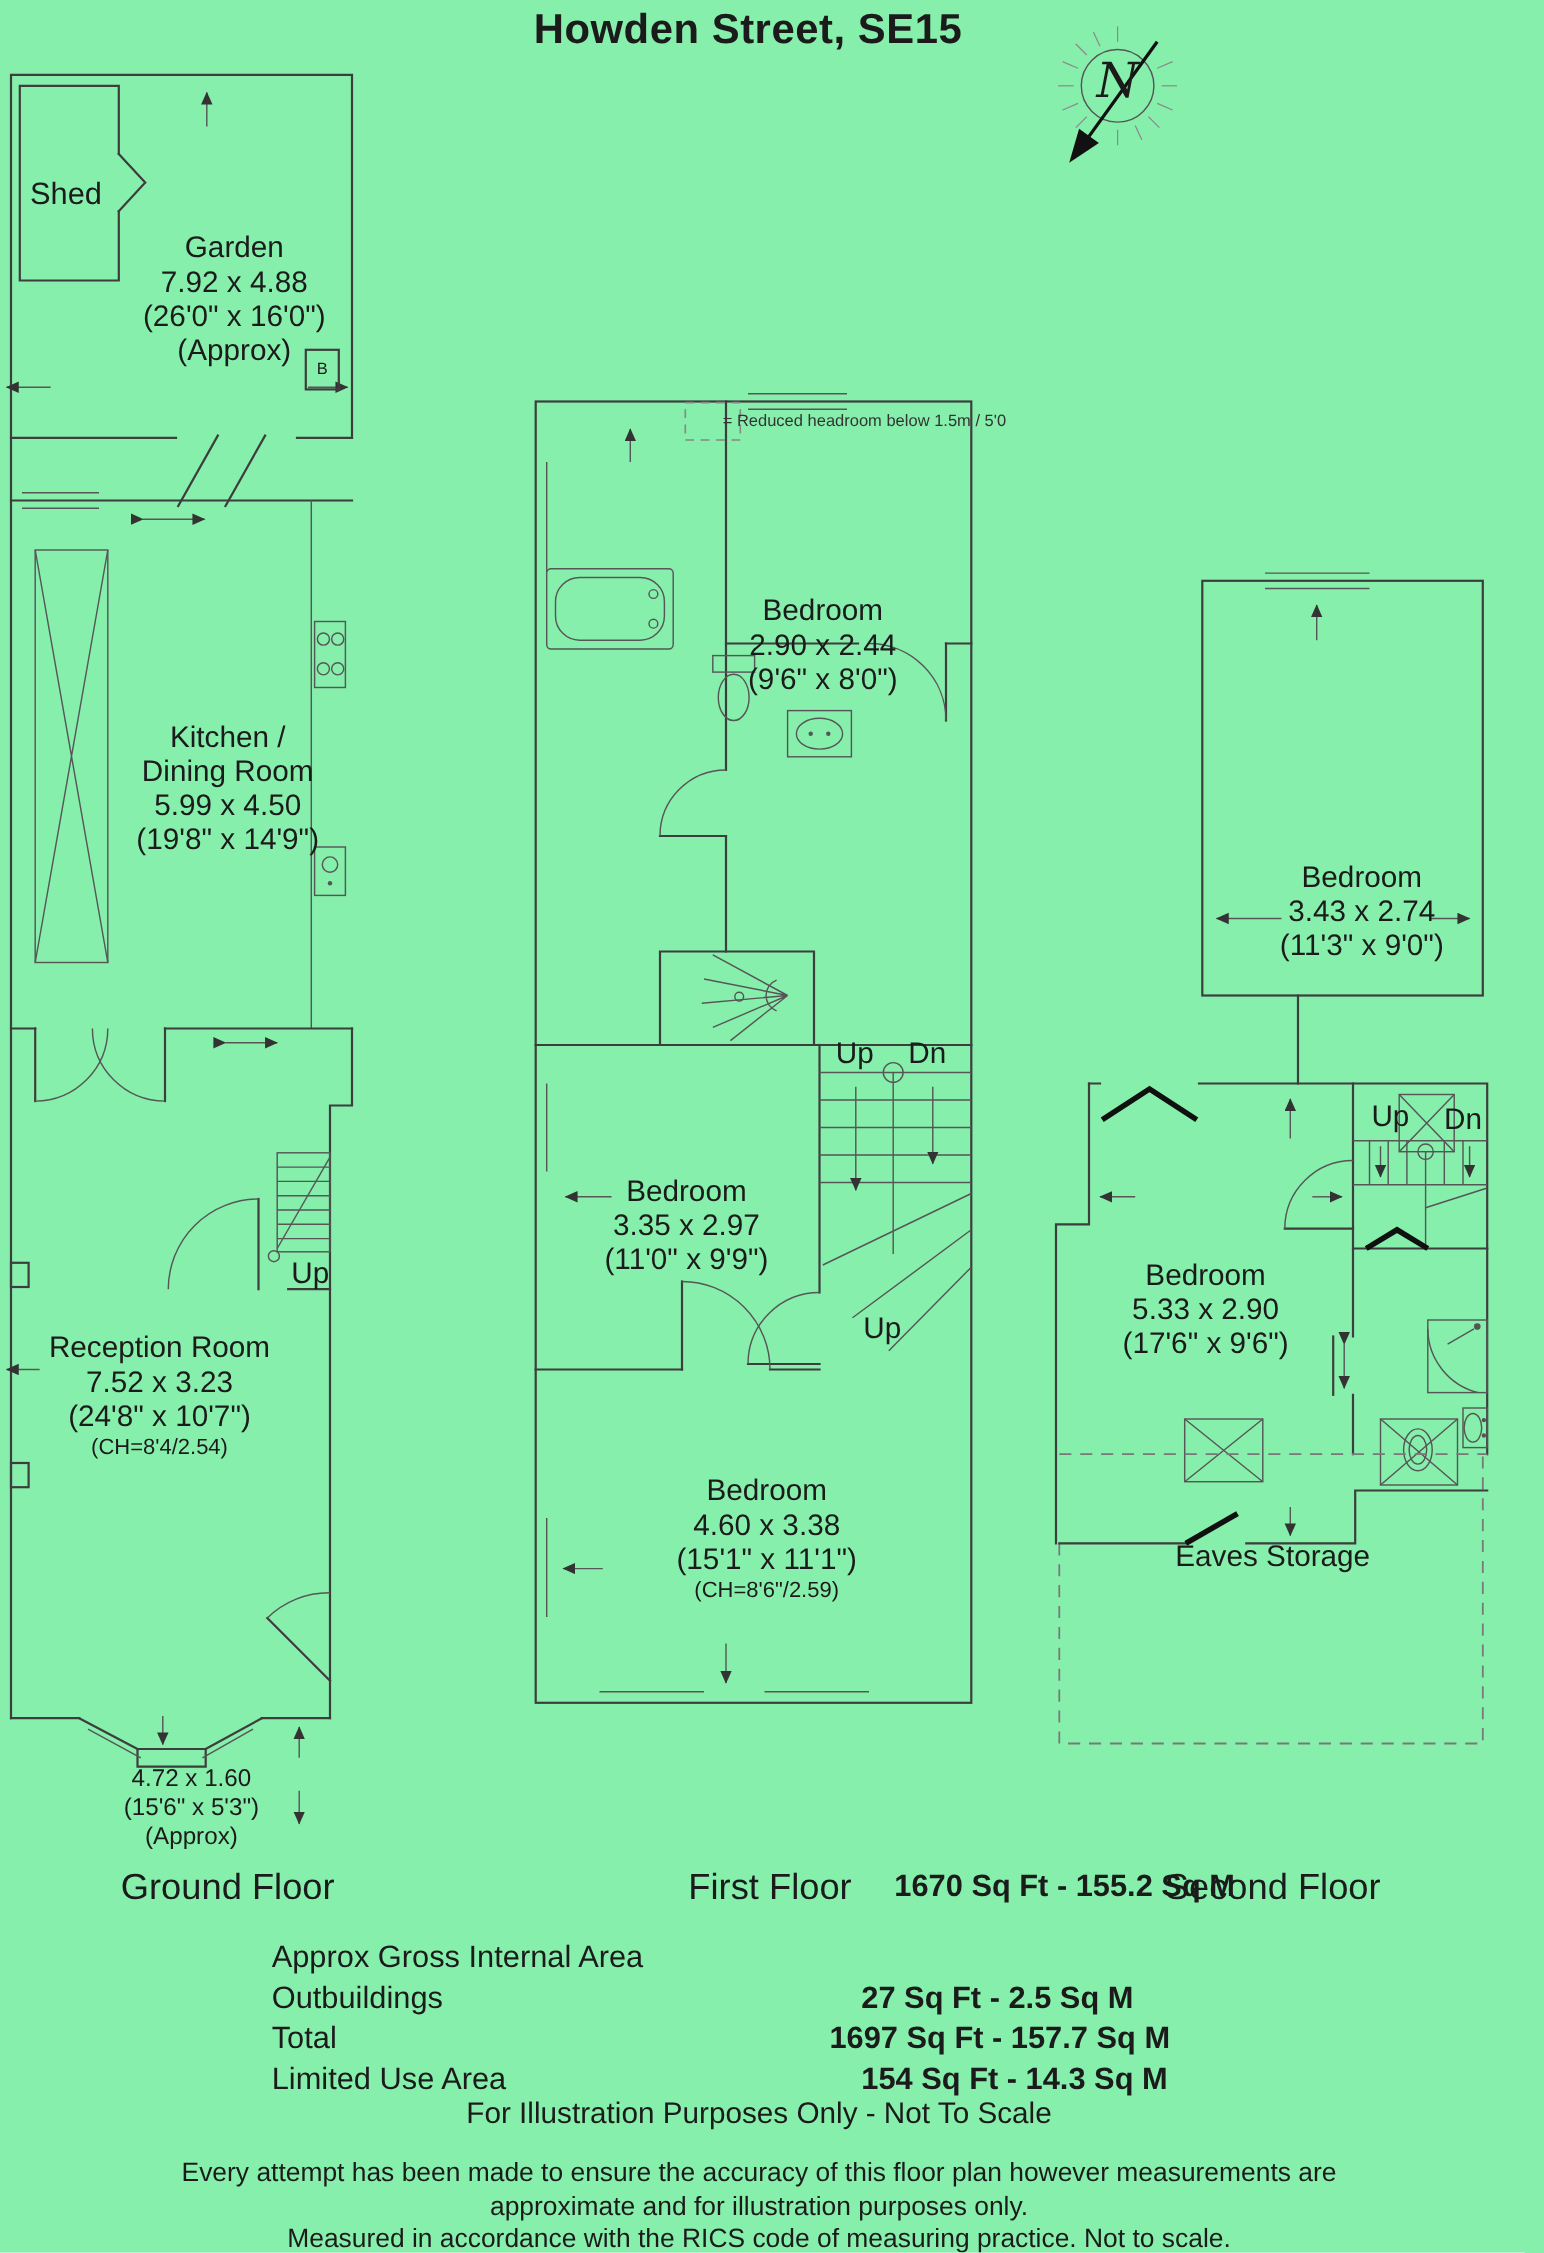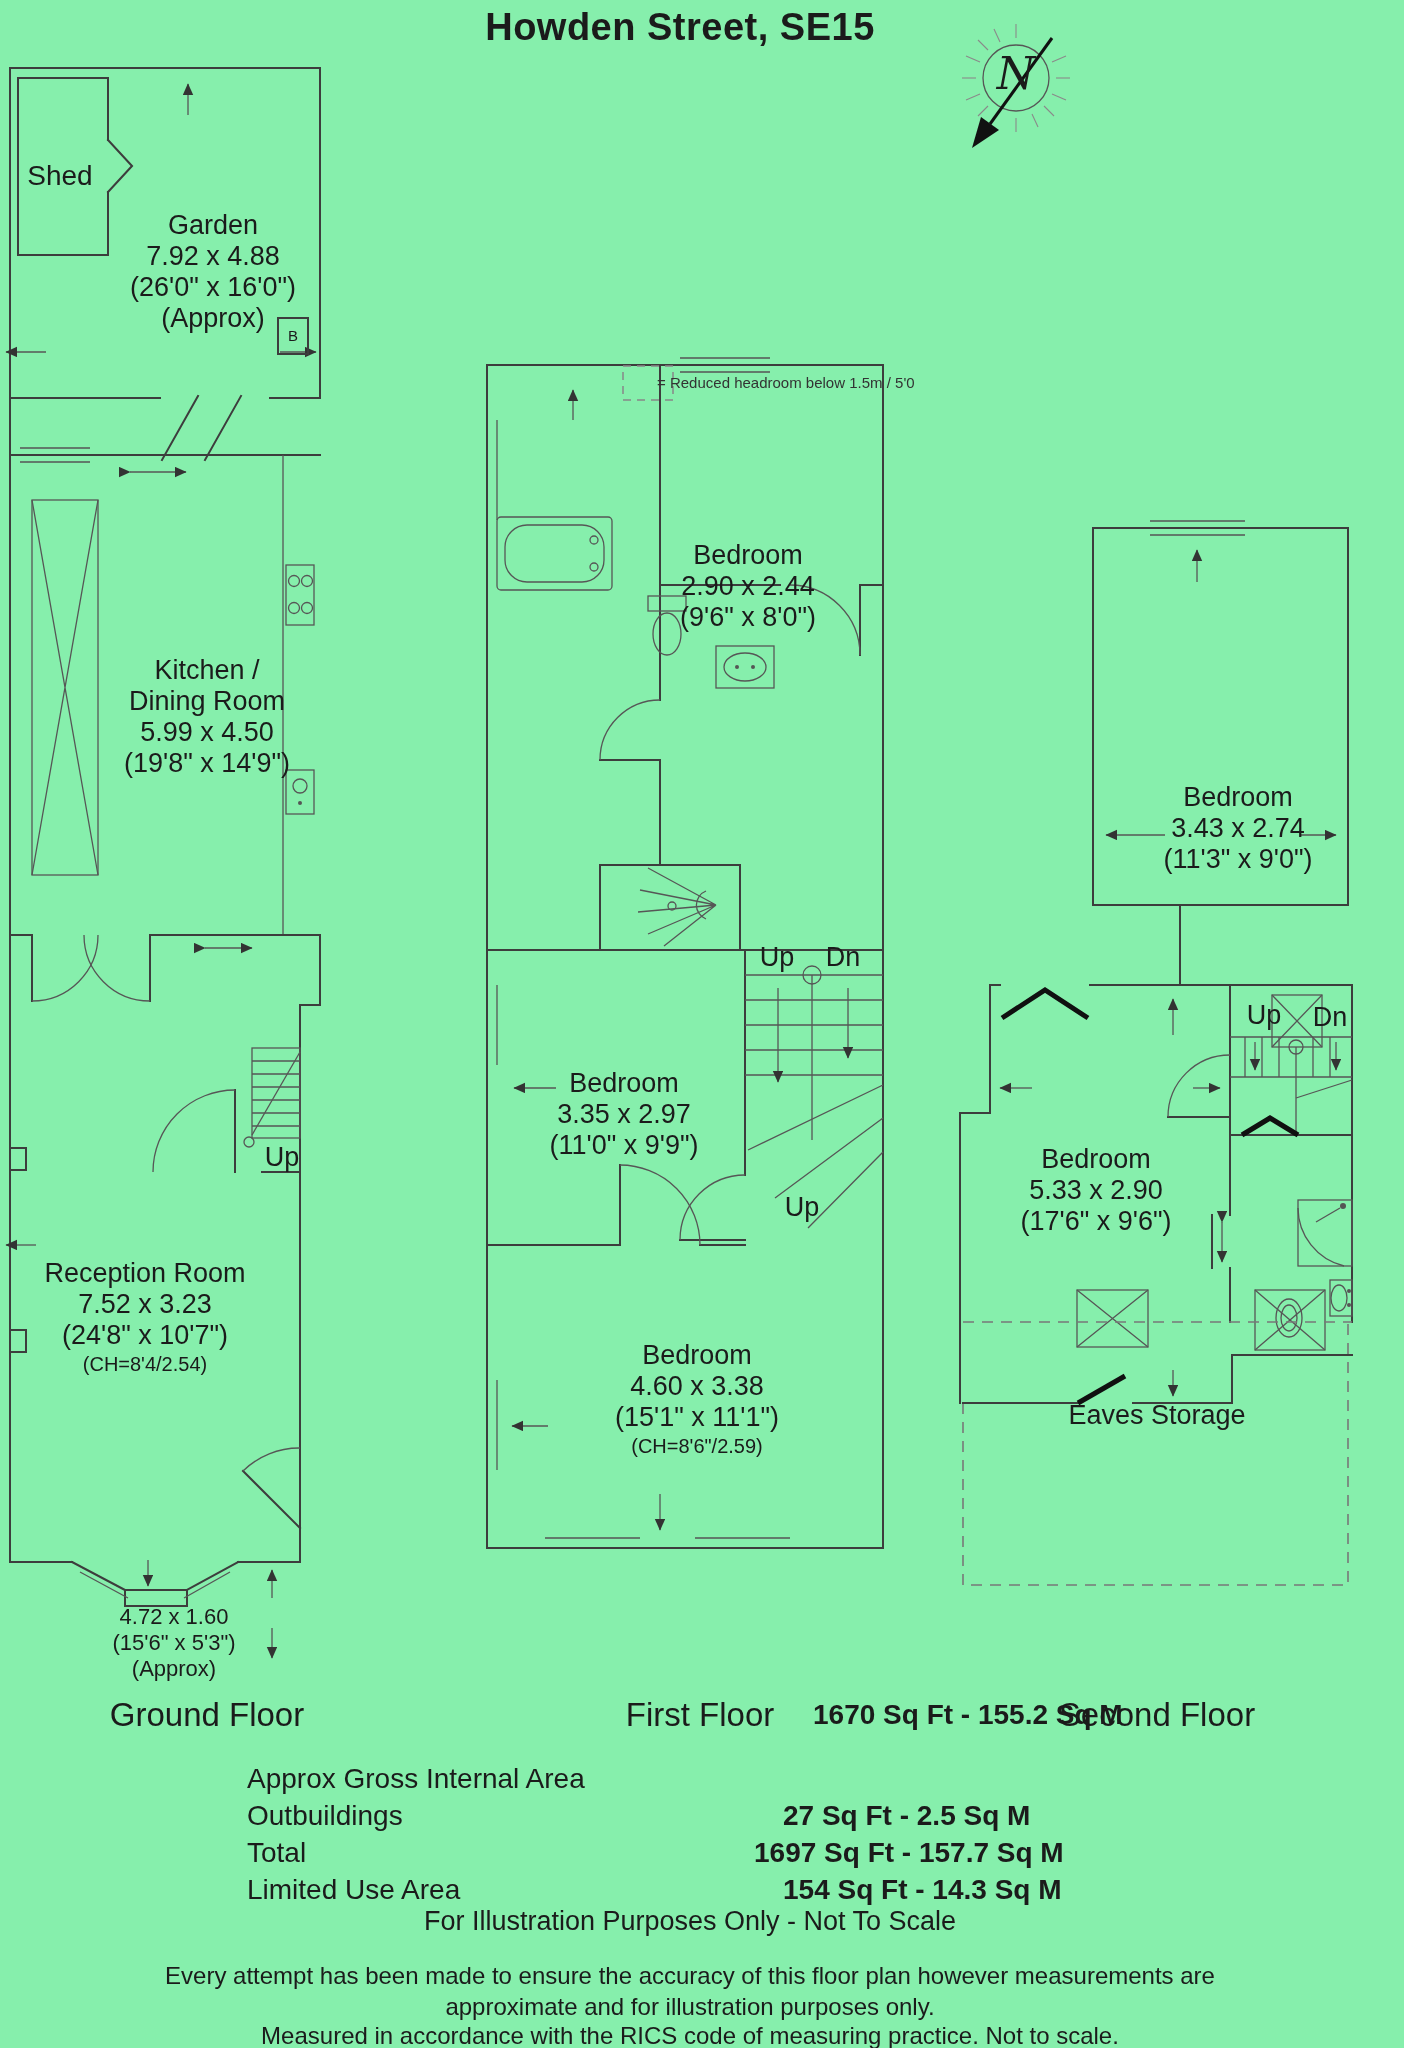--- a/index.html
+++ b/index.html
@@ -273,21 +273,21 @@
 
   <div class="abs ctr lbl" style="left:207px;top:655px;">
     <div>Kitchen /</div>
     <div>Dining Room</div>
     <div>5.99 x 4.50</div>
     <div>(19'8" x 14'9")</div>
   </div>
 
   <div class="abs ctr updn" style="left:282px;top:1142px;">Up</div>
 
-  <div class="abs ctr lbl" style="left:145px;top:1258px;">
+  <div class="abs ctr lbl" style="left:145px;top:1210px;">
     <div>Reception Room</div>
     <div>7.52 x 3.23</div>
     <div>(24'8" x 10'7")</div>
     <div class="ch">(CH=8'4/2.54)</div>
   </div>
 
   <div class="abs ctr baylbl" style="left:174px;top:1604px;">
     <div>4.72 x 1.60</div>
     <div>(15'6" x 5'3")</div>
     <div>(Approx)</div>

